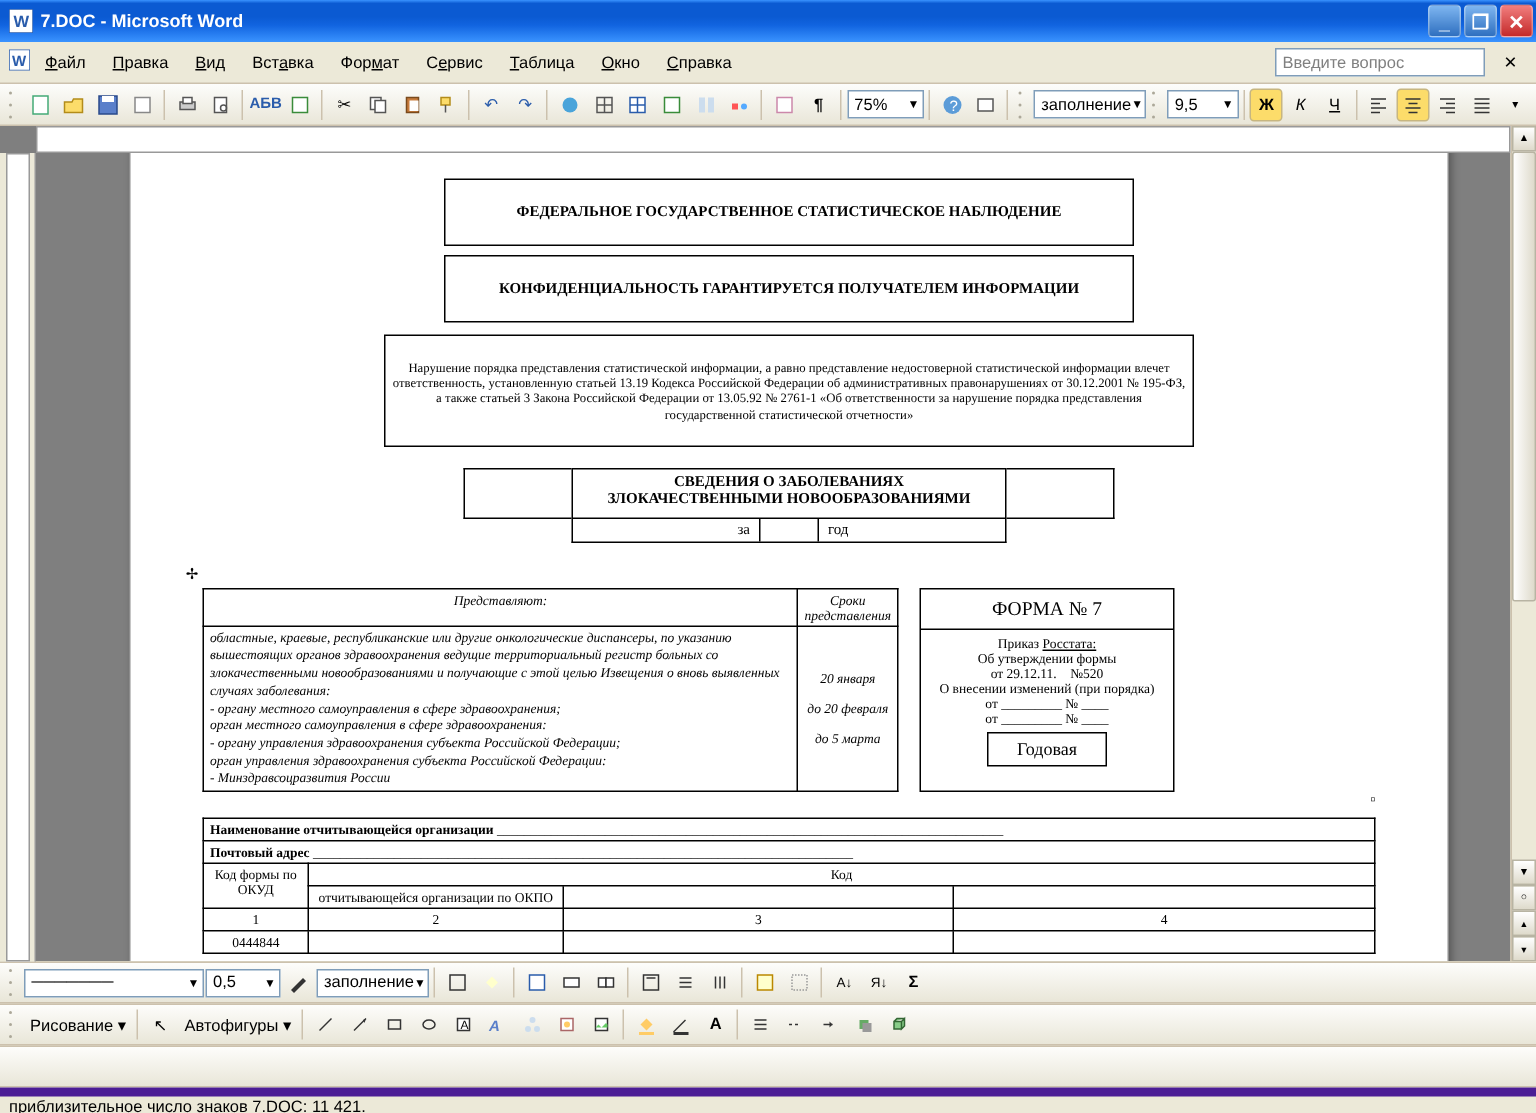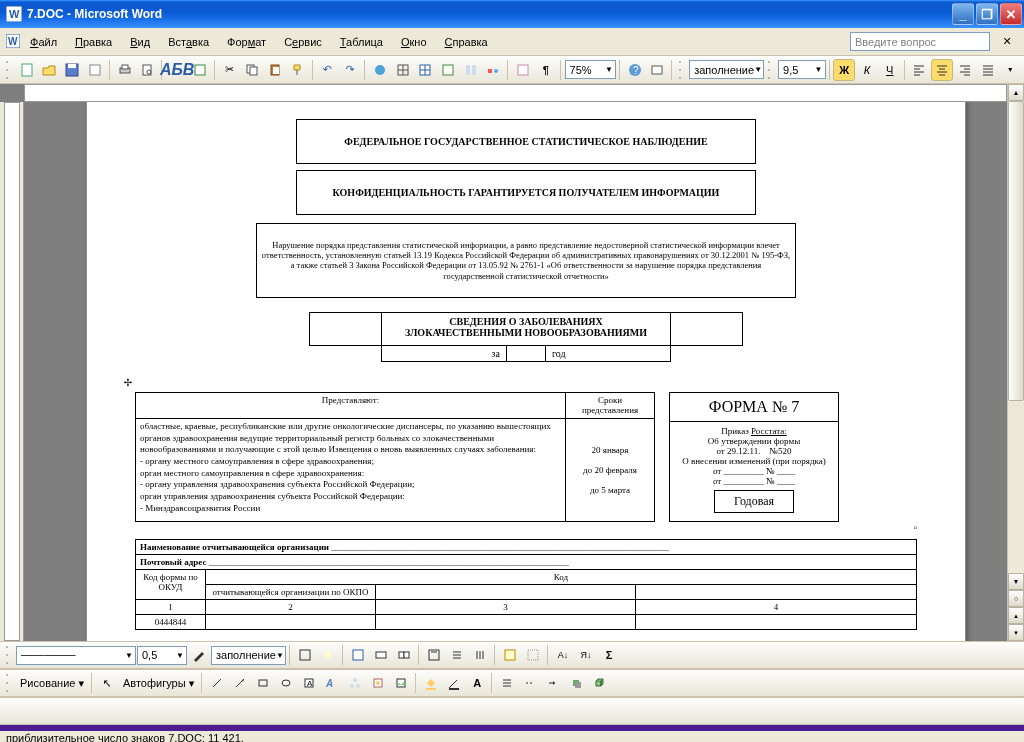--- a/index.html
+++ b/index.html
@@ -118,21 +118,21 @@
       </svg>
     </div>
   <div class="tbtn">
       <svg width="14" height="14">
         <rect x="3" y="2" width="8" height="10" fill="#fff" stroke="#555"></rect>
         <circle cx="9" cy="9" r="2" fill="none" stroke="#555"></circle>
       </svg>
     </div>
   <div class="sep"></div>
   <div class="tbtn">
-      <span style="color:#2a5cab;font-weight:bold;font-size:16px;font-style:italic;">AБВ</span>
+      <span style="color:#2a5cab;font-weight:bold;font-size:10px;">AБВ</span>
     </div>
   <div class="tbtn">
       <svg width="14" height="14">
         <rect x="2" y="2" width="10" height="10" fill="#fff" stroke="#3a8c3a"></rect>
       </svg>
     </div>
   <div class="sep"></div>
   <div class="tbtn">
       <span>✂</span>
     </div>
@@ -308,21 +308,21 @@
         <div style="border-left:1px solid #000;border-right:1px solid #000;width:40px;"></div>
         <div style="flex:1;text-align:left;padding:2px 6px;">год</div>
       </div>
       <div style="width:72px;"></div>
     </div>
     <div style="height:8px;"></div>
     <div style="height:12px;"></div>
 
     <div class="anchor-handle" style="position:relative;left:-12px;top:-4px;">✢</div>
     <div style="display:flex;gap:14px;">
-      <table class="doc-table" style="width:520px;">
+      <table class="doc-table" style="width:464px;font-style:italic;">
         <tbody>
             <tr>
               <td class="hdr" style="width:430px;">Представляют:</td>
               <td class="hdr">Сроки представления</td>
             </tr>
         <tr>
           <td style="white-space:pre-line;font-size:9px;line-height:1.3;">областные, краевые, республиканские или другие онкологические диспансеры, по указанию вышестоящих органов здравоохранения ведущие территориальный регистр больных со злокачественными новообразованиями и получающие с этой целью Извещения о вновь выявленных случаях заболевания:
 - органу местного самоуправления в сфере здравоохранения;
 орган местного самоуправления в сфере здравоохранения:
 - органу управления здравоохранения субъекта Российской Федерации;
@@ -330,21 +330,21 @@
 - Минздравсоцразвития России</td>
           <td style="text-align:center;vertical-align:middle;">
             <div>20 января</div><br>
             <div>до 20 февраля</div><br>
             <div>до 5 марта</div>
           </td>
         </tr>
       </tbody>
         </table>
       <div class="form7" style="width:170px;font-size:9px;">
-        <div style="border-bottom:1px solid #000;text-align:center;padding:5px;font-size:16px;">ФОРМА № 7</div>
+        <div style="border-bottom:1px solid #000;text-align:center;padding:5px;font-size:13px;">ФОРМА № 7</div>
         <div style="padding:4px 6px;text-align:center;">
           <span>Приказ</span> <span style="text-decoration:underline;">Росстата:</span><br>
           <span>Об утверждении формы</span><br>
           <span>от 29.12.11.</span>&nbsp;&nbsp;&nbsp;&nbsp;<span>№520</span><br>
           <span>О внесении изменений (при порядка)</span><br>
           <span>от</span> _________ <span>№</span> ____<br>
           <span>от</span> _________ <span>№</span> ____
           <div style="border:1px solid #000;margin:4px auto;width:80px;padding:3px;font-size:12px;">Годовая</div>
         </div>
       </div>

